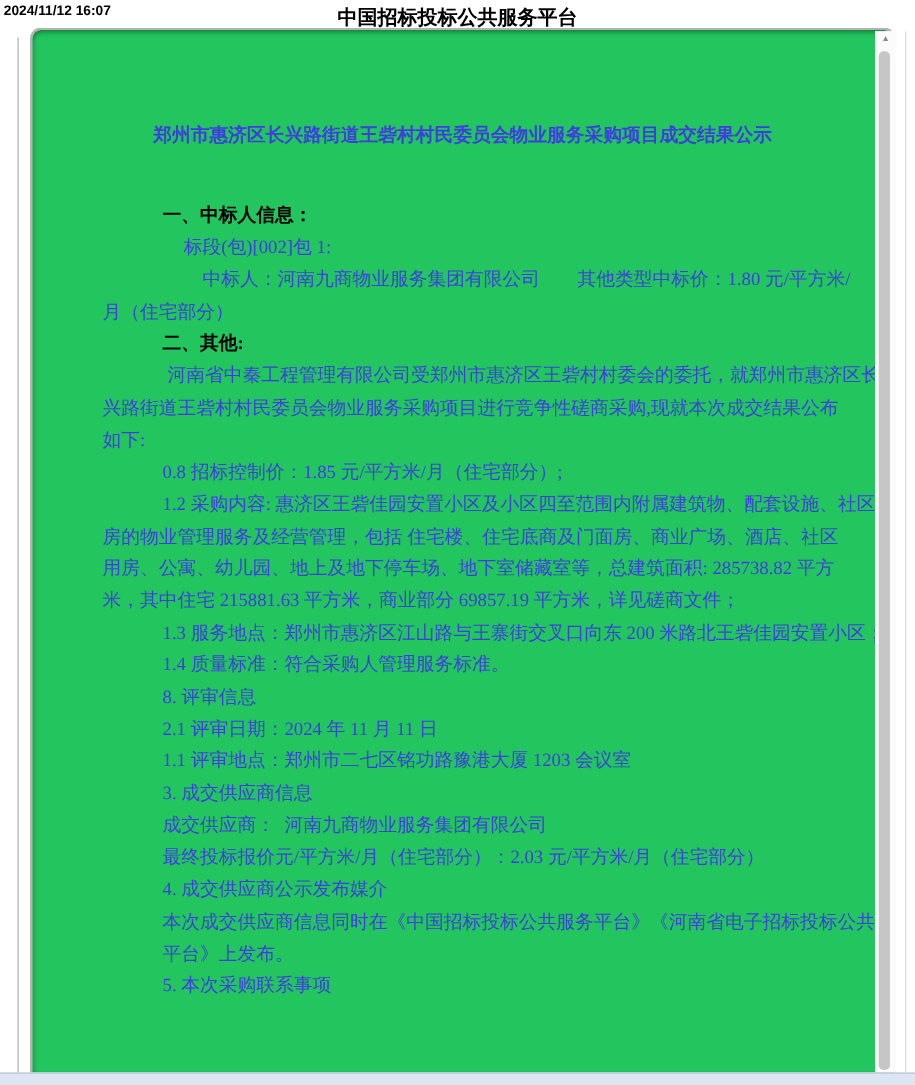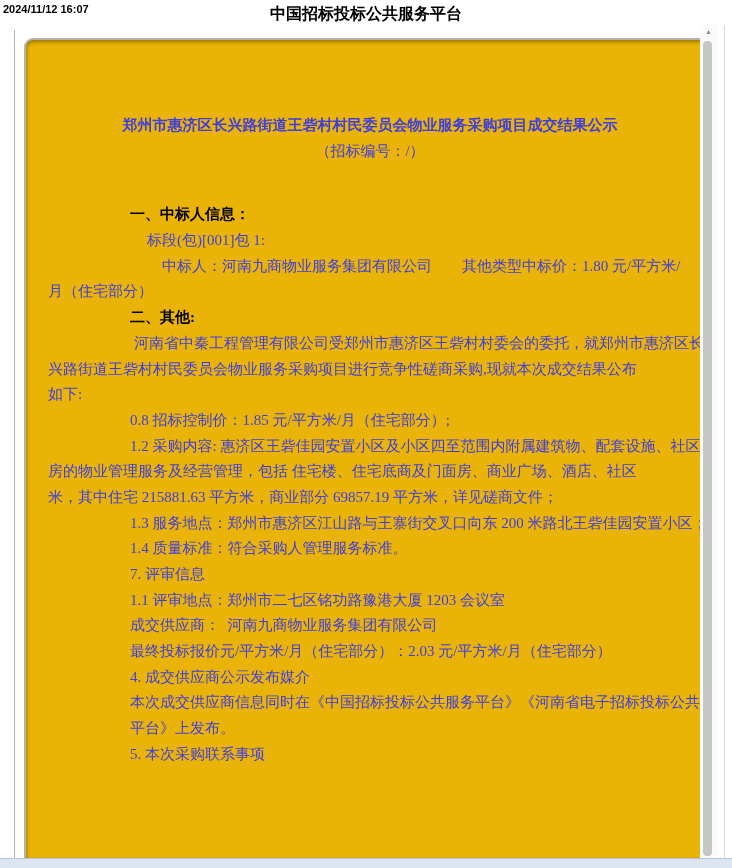--- a/index.html
+++ b/index.html
@@ -16,34 +16,34 @@
   
   .print-header{position:absolute;left:0;top:0;width:732px;height:26px;background:#fff;}
   .print-datetime{position:absolute;left:3px;top:3px;font-size:11px;font-weight:700;color:#000;}
   .print-title{position:absolute;left:0;top:4px;width:100%;text-align:center;font-size:16px;font-weight:600;color:#000;}
 
   
   .rule-left{position:absolute;left:14px;top:30px;bottom:10px;width:1px;background:#b4b4b4;}
   .rule-right{position:absolute;left:724px;top:25px;bottom:10px;width:1px;background:#d8d8d8;}
 
   
-  .page{position:absolute;left:24px;top:38px;width:692px;bottom:10px;background:#eab308;
+  .page{position:absolute;left:24px;top:22px;width:692px;bottom:10px;background:#22c55e;
     border:2px solid #b3b3b3;border-bottom:none;border-radius:9px 9px 0 0;
     box-shadow:inset 0 3px 4px -1px rgba(0,0,0,0.32),
                inset 3px 0 4px -2px rgba(0,0,0,0.18),
                inset -3px 0 4px -2px rgba(0,0,0,0.18);
     overflow:hidden;}
   .doc{padding-top:73px;font-family:"Liberation Serif","DejaVu Serif",serif;}
   .doc-line{height:25.7px;line-height:25.7px;font-size:15px;color:var(--accent-blue);
     white-space:pre;overflow:visible;}
   .doc-line.center{text-align:center;padding-left:0!important;}
   .doc-line.bold{font-weight:700;}
   .doc-line.heading{color:var(--heading-black);font-weight:700;}
   .doc-spacer{height:38px;}
-  .ind-body{padding-left:22px;}
+  .ind-body{padding-left:56px;}
   .ind-para{padding-left:108px;}
   .ind-item{padding-left:104px;}
   .ind-lot{padding-left:121px;}
   .ind-winner{padding-left:136px;}
 
   
   .scrollbar{position:absolute;left:700px;top:25px;bottom:10px;width:17px;background:#fbfbfb;}
   .scroll-up{position:absolute;left:0;top:0;width:17px;height:14px;background:#fbfbfb;
     color:#8a8a8a;font-size:7px;text-align:center;line-height:14px;cursor:default;}
   .scroll-thumb{position:absolute;left:3px;top:16px;bottom:2px;width:9px;
@@ -61,38 +61,40 @@
   <div class="print-header">
     <span class="print-datetime">2024/11/12 16:07</span>
     <span class="print-title">中国招标投标公共服务平台</span>
   </div>
 
   <div class="rule-left"></div>
 
   <div class="page">
     <div class="doc" id="doc-lines">
         <div class="doc-line center bold">郑州市惠济区长兴路街道王砦村村民委员会物业服务采购项目成交结果公示</div>
-        <div class="doc-line center">（招标编号：/）</div>
         <div class="doc-spacer"></div>
         <div class="doc-line heading ind-item">一、中标人信息：</div>
-        <div class="doc-line ind-lot">标段(包)[001]包 1:</div>
+        <div class="doc-line ind-lot">标段(包)[002]包 1:</div>
         <div class="doc-line ind-winner">中标人：河南九商物业服务集团有限公司        其他类型中标价：1.80 元/平方米/</div>
         <div class="doc-line ind-body">月（住宅部分）</div>
         <div class="doc-line heading ind-item">二、其他:</div>
         <div class="doc-line ind-para">河南省中秦工程管理有限公司受郑州市惠济区王砦村村委会的委托，就郑州市惠济区长</div>
         <div class="doc-line ind-body">兴路街道王砦村村民委员会物业服务采购项目进行竞争性磋商采购,现就本次成交结果公布</div>
         <div class="doc-line ind-body">如下:</div>
         <div class="doc-line ind-item">0.8 招标控制价：1.85 元/平方米/月（住宅部分）;</div>
         <div class="doc-line ind-item">1.2 采购内容: 惠济区王砦佳园安置小区及小区四至范围内附属建筑物、配套设施、社区用</div>
         <div class="doc-line ind-body">房的物业管理服务及经营管理，包括 住宅楼、住宅底商及门面房、商业广场、酒店、社区</div>
+        <div class="doc-line ind-body">用房、公寓、幼儿园、地上及地下停车场、地下室储藏室等，总建筑面积: 285738.82 平方</div>
         <div class="doc-line ind-body">米，其中住宅 215881.63 平方米，商业部分 69857.19 平方米，详见磋商文件；</div>
         <div class="doc-line ind-item">1.3 服务地点：郑州市惠济区江山路与王寨街交叉口向东 200 米路北王砦佳园安置小区；</div>
         <div class="doc-line ind-item">1.4 质量标准：符合采购人管理服务标准。</div>
-        <div class="doc-line ind-item">7. 评审信息</div>
+        <div class="doc-line ind-item">8. 评审信息</div>
+        <div class="doc-line ind-item">2.1 评审日期：2024 年 11 月 11 日</div>
         <div class="doc-line ind-item">1.1 评审地点：郑州市二七区铭功路豫港大厦 1203 会议室</div>
+        <div class="doc-line ind-item">3. 成交供应商信息</div>
         <div class="doc-line ind-item">成交供应商：  河南九商物业服务集团有限公司</div>
         <div class="doc-line ind-item">最终投标报价元/平方米/月（住宅部分）：2.03 元/平方米/月（住宅部分）</div>
         <div class="doc-line ind-item">4. 成交供应商公示发布媒介</div>
         <div class="doc-line ind-item">本次成交供应商信息同时在《中国招标投标公共服务平台》《河南省电子招标投标公共服务</div>
         <div class="doc-line ind-item">平台》上发布。</div>
         <div class="doc-line ind-item">5. 本次采购联系事项</div>
       </div>
   </div>
 
   <div class="scrollbar">

